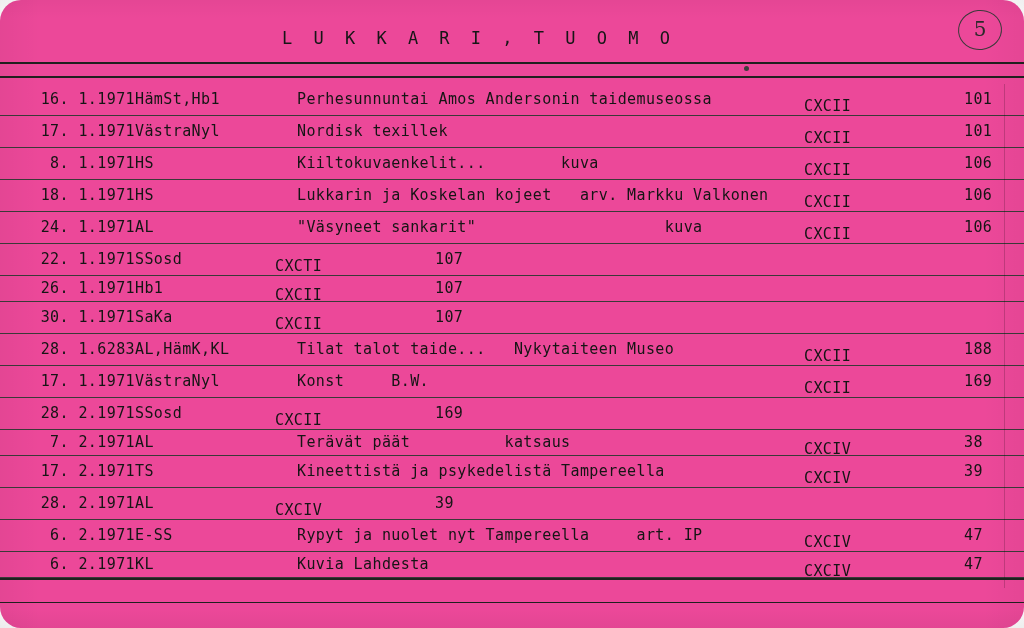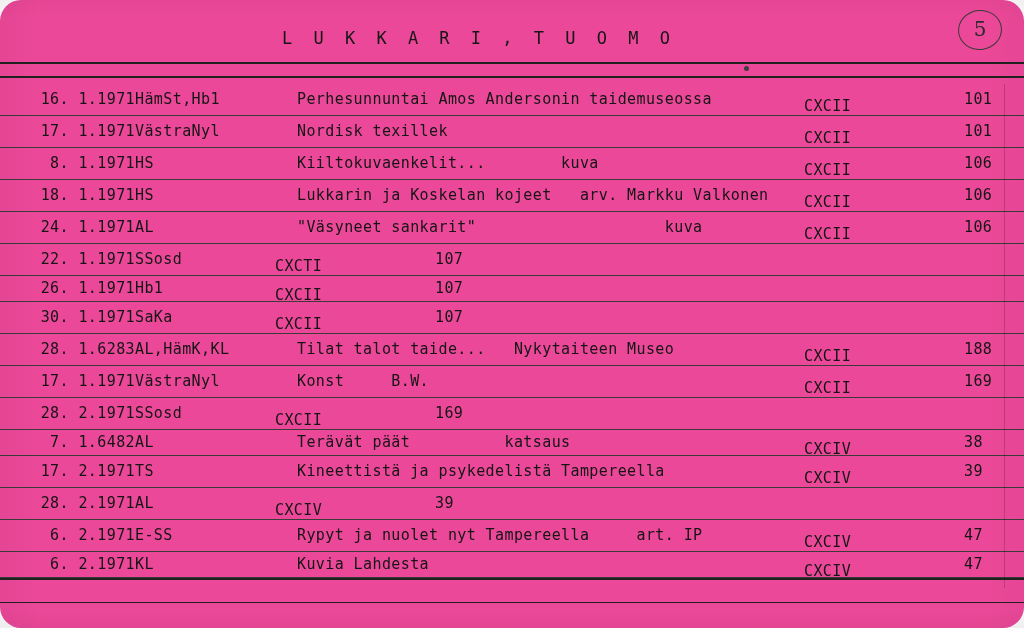--- a/index.html
+++ b/index.html
@@ -232,21 +232,21 @@
         <div class="c c-ref">CXCII</div>
         <div class="c c-num">169</div>
       </div>
       <div class="row">
         <div class="c c-date">28. 2.1971</div>
         <div class="c c-src">SSosd</div>
         <div class="c c-ref">CXCII</div>
         <div class="c c-num">169</div>
       </div>
       <div class="row tight">
-        <div class="c c-date"> 7. 1.6482</div>
+        <div class="c c-date"> 7. 2.1971</div>
         <div class="c c-src">AL</div>
         <div class="c c-title">Terävät päät          katsaus</div>
         <div class="c c-ref">CXCIV</div>
         <div class="c c-num">38</div>
       </div>
       <div class="row">
         <div class="c c-date">17. 2.1971</div>
         <div class="c c-src">TS</div>
         <div class="c c-title">Kineettistä ja psykedelistä Tampereella</div>
         <div class="c c-ref">CXCIV</div>

